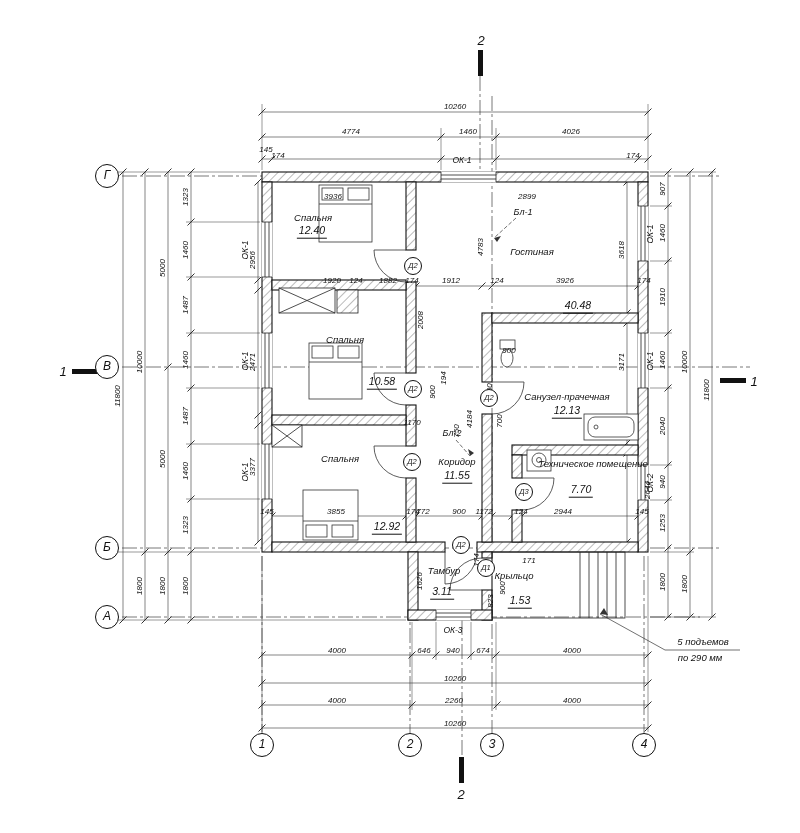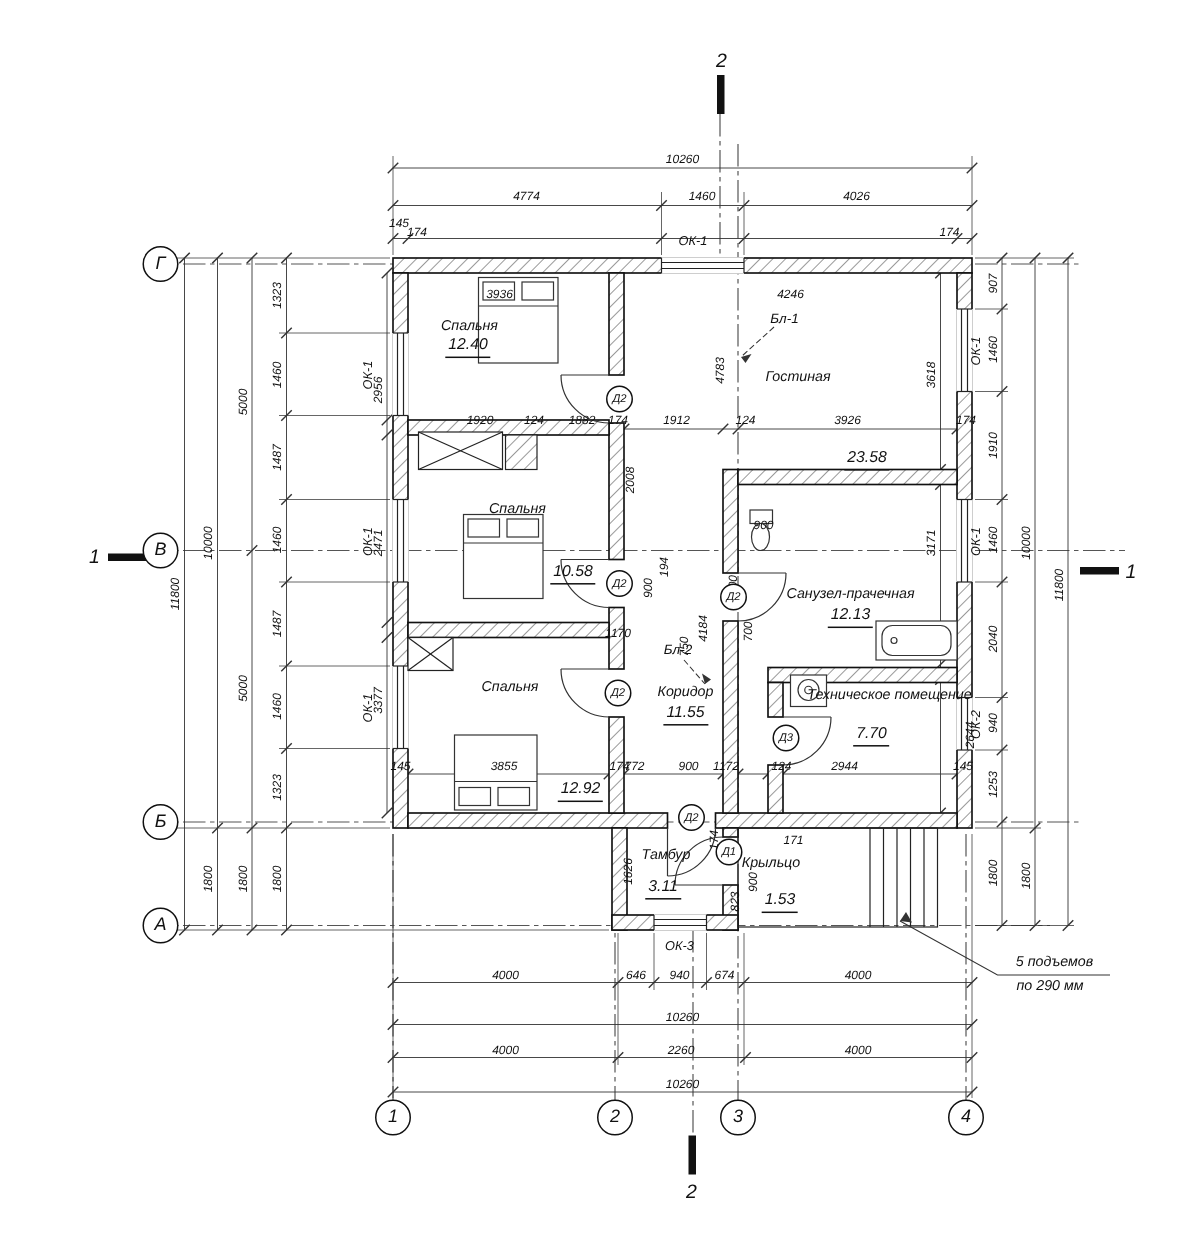--- a/index.html
+++ b/index.html
@@ -339,25 +339,25 @@
   <div class="note" style="left:703px;top:642px">5 подъемов</div>
   <div class="note" style="left:700px;top:658px">по 290 мм</div>
 <div class="dim" style="left: 455px; top: 107px;">10260</div>
       <div class="dim" style="left: 351px; top: 132px;">4774</div>
       <div class="dim" style="left: 468px; top: 132px;">1460</div>
       <div class="dim" style="left: 571px; top: 132px;">4026</div>
       <div class="dim" style="left: 266px; top: 150px;">145</div>
       <div class="dim" style="left: 278px; top: 156px;">174</div>
       <div class="dim" style="left: 633px; top: 156px;">174</div>
       <div class="dim" style="left: 333px; top: 197px;">3936</div>
-      <div class="dim" style="left: 527px; top: 197px;">4246</div>
+      <div class="dim" style="left: 527px; top: 197px;">2899</div>
       <div class="dim rot" style="left: 253px; top: 260px;">2956</div>
       <div class="dim rot" style="left: 481px; top: 247px;">4783</div>
       <div class="dim rot" style="left: 622px; top: 250px;">3618</div>
-      <div class="dim" style="left: 320px; top: 281px;">1920</div>
+      <div class="dim" style="left: 332px; top: 281px;">1920</div>
       <div class="dim" style="left: 356px; top: 281px;">124</div>
       <div class="dim" style="left: 388px; top: 281px;">1882</div>
       <div class="dim" style="left: 412px; top: 281px;">174</div>
       <div class="dim" style="left: 451px; top: 281px;">1912</div>
       <div class="dim" style="left: 497px; top: 281px;">124</div>
       <div class="dim" style="left: 565px; top: 281px;">3926</div>
       <div class="dim" style="left: 644px; top: 281px;">174</div>
       <div class="dim rot" style="left: 421px; top: 320px;">2008</div>
       <div class="dim rot" style="left: 253px; top: 362px;">2471</div>
       <div class="dim rot" style="left: 622px; top: 362px;">3171</div>
@@ -433,21 +433,21 @@
       <div class="door-badge" style="left: 413px; top: 266px;">Д2</div>
       <div class="door-badge" style="left: 413px; top: 389px;">Д2</div>
       <div class="door-badge" style="left: 489px; top: 398px;">Д2</div>
       <div class="door-badge" style="left: 412px; top: 462px;">Д2</div>
       <div class="door-badge" style="left: 524px; top: 492px;">Д3</div>
       <div class="door-badge" style="left: 461px; top: 545px;">Д2</div>
       <div class="door-badge" style="left: 486px; top: 568px;">Д1</div>
       <div class="room-name" style="left: 313px; top: 218px;">Спальня</div>
       <div class="room-area" style="left: 312px; top: 231px;">12.40</div>
       <div class="room-name" style="left: 532px; top: 252px;">Гостиная</div>
-      <div class="room-area" style="left: 578px; top: 306px;">23.58</div>
+      <div class="room-area" style="left: 578px; top: 306px;">40.48</div>
       <div class="room-name" style="left: 345px; top: 340px;">Спальня</div>
       <div class="room-area" style="left: 382px; top: 382px;">10.58</div>
       <div class="room-name" style="left: 340px; top: 459px;">Спальня</div>
       <div class="room-area" style="left: 387px; top: 527px;">12.92</div>
       <div class="room-name" style="left: 457px; top: 462px;">Коридор</div>
       <div class="room-area" style="left: 457px; top: 476px;">11.55</div>
       <div class="room-name" style="left: 567px; top: 397px;">Санузел-прачечная</div>
       <div class="room-area" style="left: 567px; top: 411px;">12.13</div>
       <div class="room-name" style="left: 582px; top: 464px; padding-left: 22px;">Техническое помещение</div>
       <div class="room-area" style="left: 581px; top: 490px;">7.70</div>

